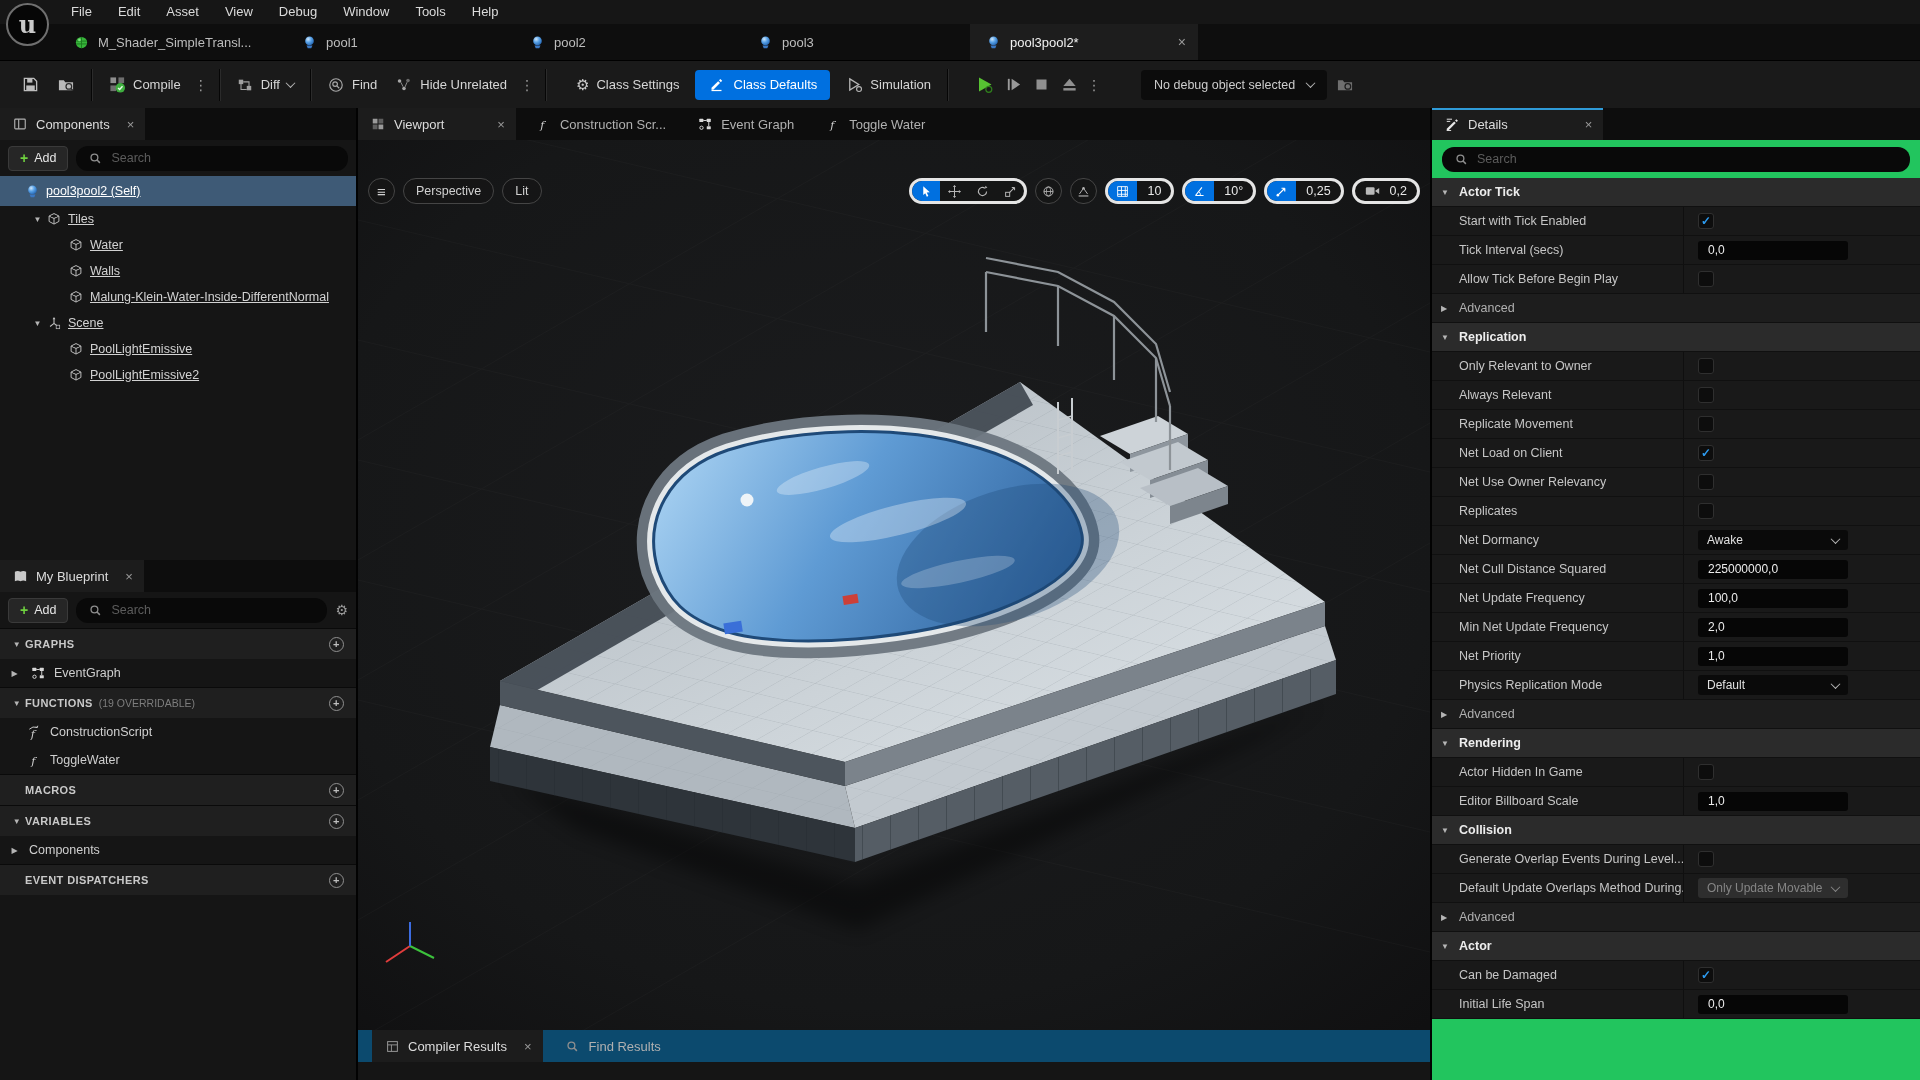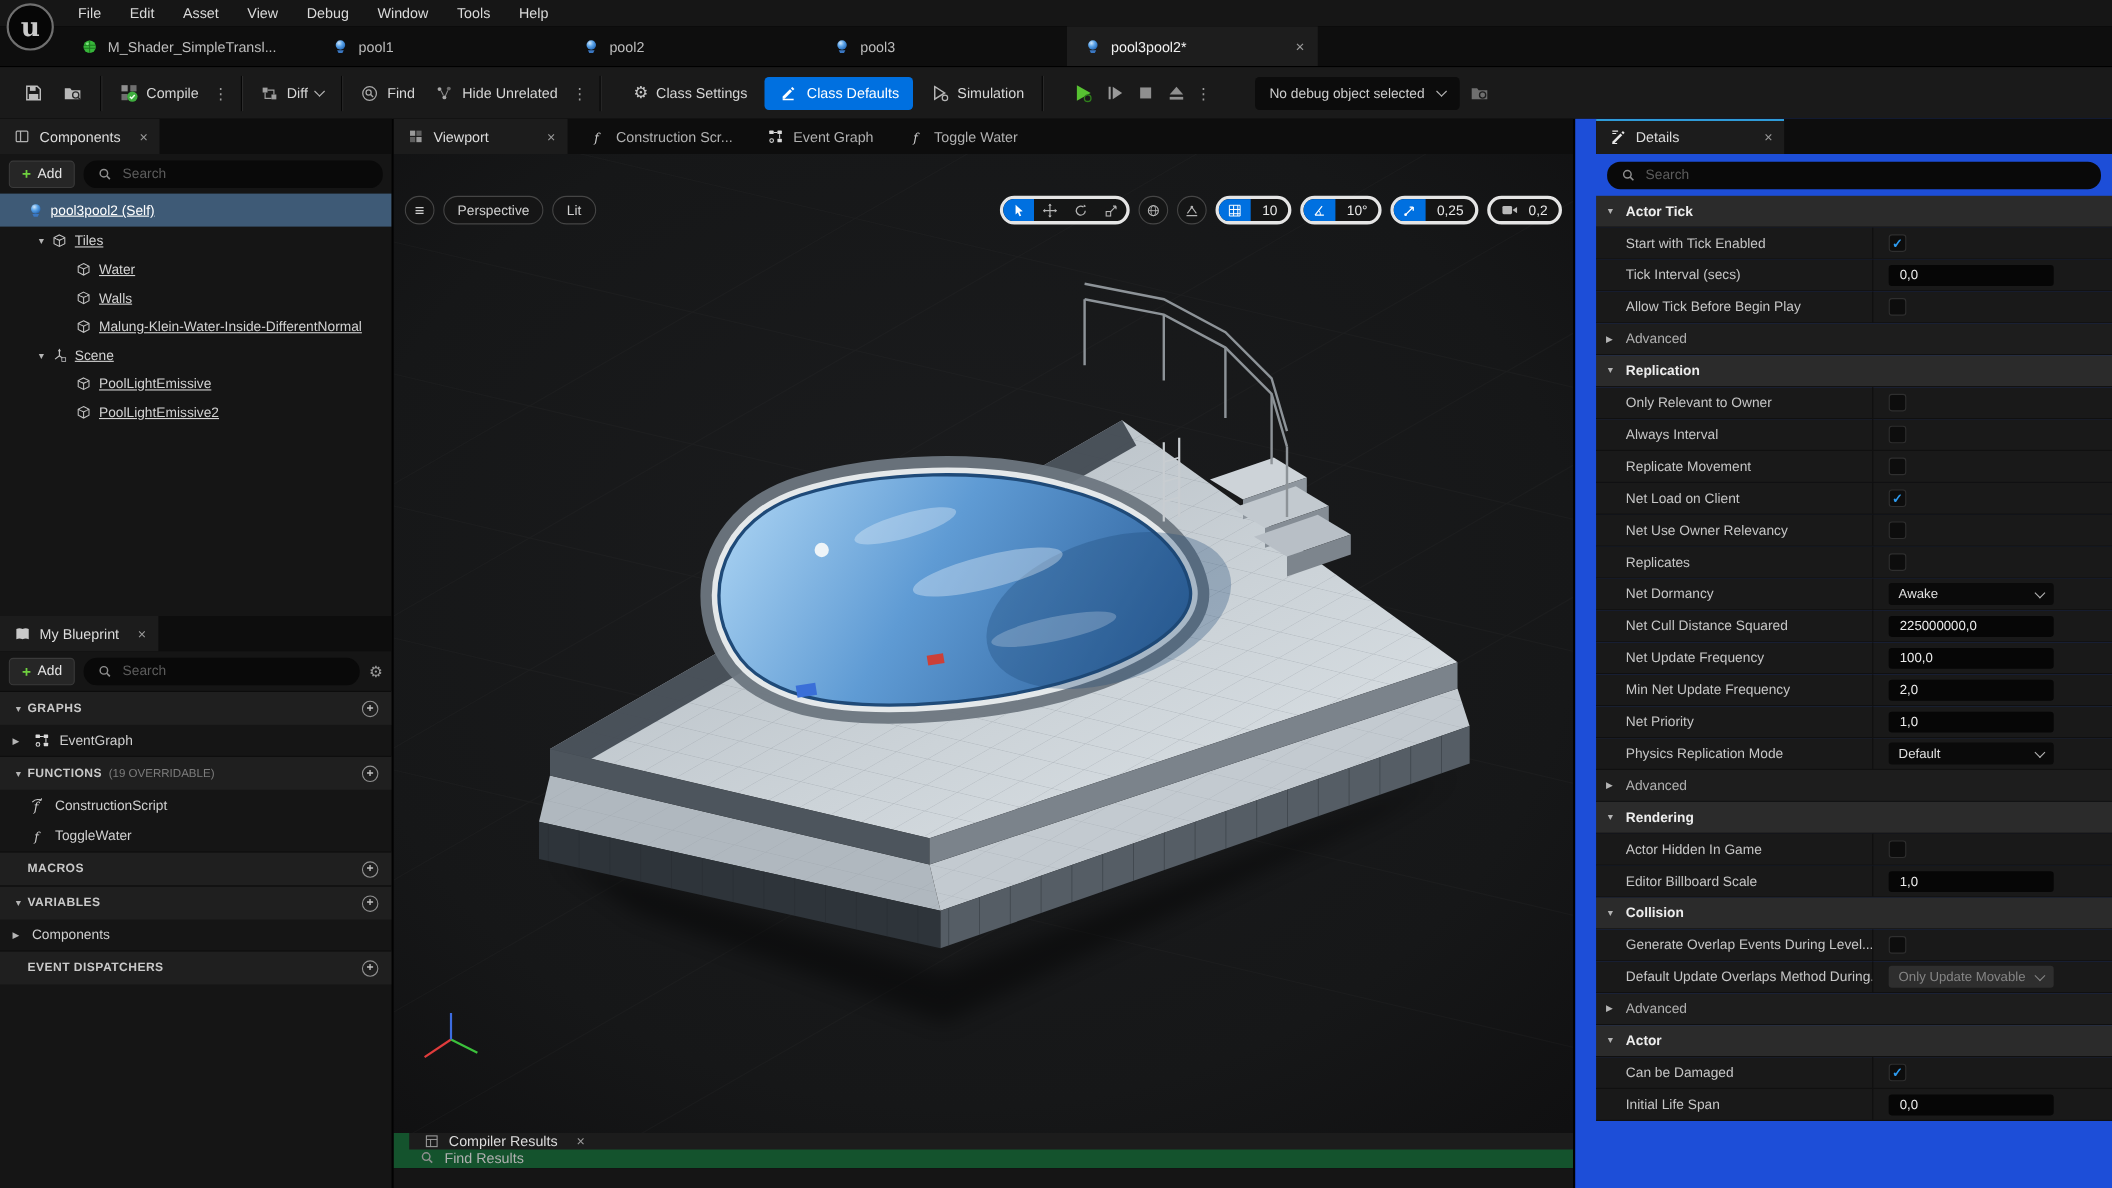--- a/index.html
+++ b/index.html
@@ -64,21 +64,21 @@
   .vp-tools, .snap { height:26px; border:3px solid #e5e5e5; background:rgba(22,22,22,.88); border-radius:13px; display:flex; align-items:center; overflow:hidden; }
   .vp-tool { width:28px; height:26px; display:flex; align-items:center; justify-content:center; }
   .vp-tool.active { background:#0070e0; }
   .snap .seg-blue { background:#0070e0; height:100%; display:flex; align-items:center; padding:0 8px; }
   .snap .seg-val { padding:0 10px; font-size:12.5px; color:#e8e8e8; }
   #gizmo { position:absolute; left:20px; bottom:56px; z-index:4; }
   #bottombar { position:absolute; left:0; right:0; bottom:0; height:50px; background:#0c0c0c; }
   #bottombar .strip { position:absolute; left:0; right:0; bottom:0; height:18px; background:#151515; }
 
   
-  #details { position:absolute; top:108px; left:1432px; right:0; bottom:0; background:#1d4ed8;padding-left:19px; }
+  #details { position:absolute; top:108px; left:1432px; right:0; bottom:0; background:#22c55e; }
   #details .searchrow { height:38px; display:flex; align-items:center; padding:0 10px; }
   .drow { display:flex; align-items:center; height:29px; background:#191919; border-bottom:1px solid #101010; font-size:12.5px; position:relative; }
   .drow.dcat { background:#2b2b2b; font-weight:bold; color:#ededed; padding-left:27px; }
   .drow.dadv { background:#1d1d1d; color:#b0b0b0; padding-left:27px; }
   .exp-abs { position:absolute; left:9px; top:50%; transform:translateY(-50%); font-size:8px; color:#b5b5b5; font-weight:normal; }
   .plabel { flex:0 0 252px; padding-left:27px; color:#c6c6c6; white-space:nowrap; overflow:hidden; border-right:1px solid #0f0f0f; height:100%; display:flex; align-items:center; }
   .pval { flex:1; display:flex; align-items:center; padding-left:14px; height:100%; }
   .cbox { width:16px; height:16px; border-radius:3px; background:#0d0d0d; border:1px solid #2f2f2f; display:flex; align-items:center; justify-content:center; font-size:12px; font-weight:bold; color:#2d9bf0; }
   .tinput { width:150px; height:19px; background:#060606; border-radius:3px; color:#ececec; font-size:12px; display:flex; align-items:center; padding:0 10px; }
   .tdrop { min-width:150px; height:20px; background:#0a0a0a; border-radius:3px; color:#e0e0e0; font-size:12px; display:flex; align-items:center; justify-content:space-between; padding:0 9px; gap:8px; }
@@ -796,21 +796,21 @@
       <div id="gizmo">
         <svg width="60" height="60" viewBox="0 0 60 60">
           <line x1="32" y1="36" x2="8" y2="52" stroke="#e03c3c" stroke-width="2"></line>
           <line x1="32" y1="36" x2="56" y2="48" stroke="#3cc23c" stroke-width="2"></line>
           <line x1="32" y1="36" x2="32" y2="12" stroke="#3c6ce0" stroke-width="2"></line>
         </svg>
       </div>
     </div>
 
     <div id="bottombar">
-      <div class="panel-tabrow" style="background:#14532d;flex-direction:column;">
+      <div class="panel-tabrow" style="background:#0c4a6e;">
         <div class="ptab" style="margin-left:14px;">
           <span class="ic">
               <svg width="13" height="13" viewBox="0 0 16 16">
                 <rect x="2" y="2" width="12" height="12" fill="none" stroke="#9a9a9a" stroke-width="1.2"></rect>
                 <path d="M2 6h12M6.7 6v8" stroke="#9a9a9a" stroke-width="1.1"></path>
               </svg>
             </span>
           <span>Compiler Results</span>
           <span class="close">×</span>
         </div>
@@ -884,21 +884,21 @@
           <span class="exp-abs">▼</span>
           <span>Replication</span>
         </div>
         <div class="drow">
           <div class="plabel">Only Relevant to Owner</div>
           <div class="pval">
             <div class="cbox"></div>
           </div>
         </div>
         <div class="drow">
-          <div class="plabel">Always Interval</div>
+          <div class="plabel">Always Relevant</div>
           <div class="pval">
             <div class="cbox"></div>
           </div>
         </div>
         <div class="drow">
           <div class="plabel">Replicate Movement</div>
           <div class="pval">
             <div class="cbox"></div>
           </div>
         </div>

